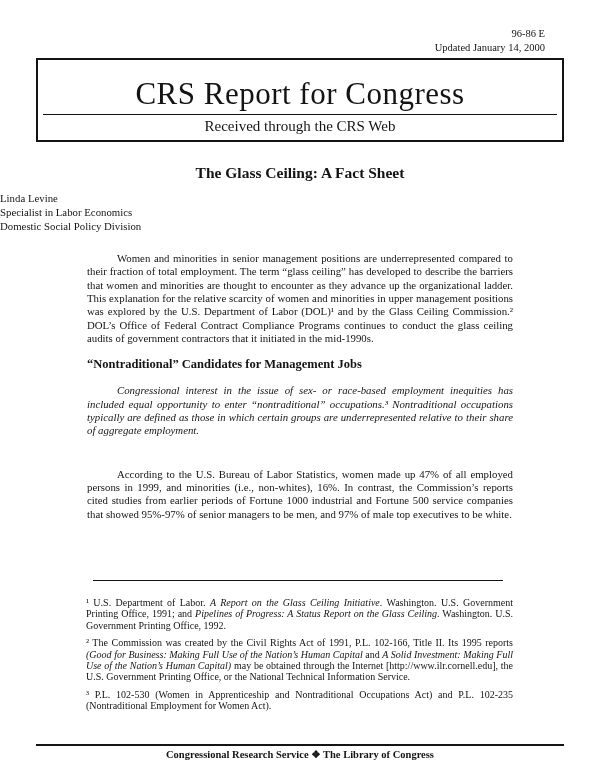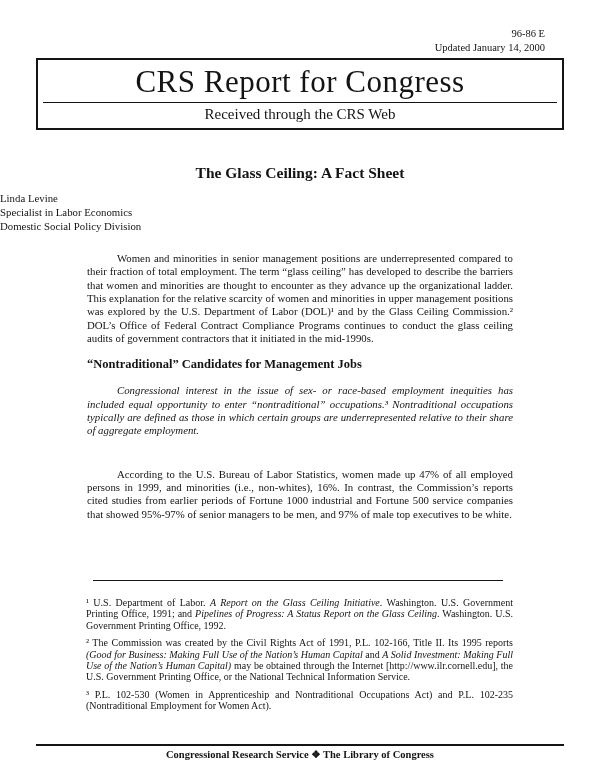--- a/index.html
+++ b/index.html
@@ -29,21 +29,21 @@
     position: absolute;
     top: 58px;
     left: 36px;
     right: 36px;
     border: 2px solid #141414;
     text-align: center;
   }
   .banner-title {
     font-size: 31px;
     line-height: 40px;
-    padding-top: 2px;
+    padding-top: 14px;
     letter-spacing: 0.5px;
     font-family: Liberation Serif, serif;
   }
   .banner-rule {
     height: 0;
     border-top: 1.5px solid #141414;
     margin: 0 5px;
   }
   .banner-subtitle {
     font-size: 15px;

